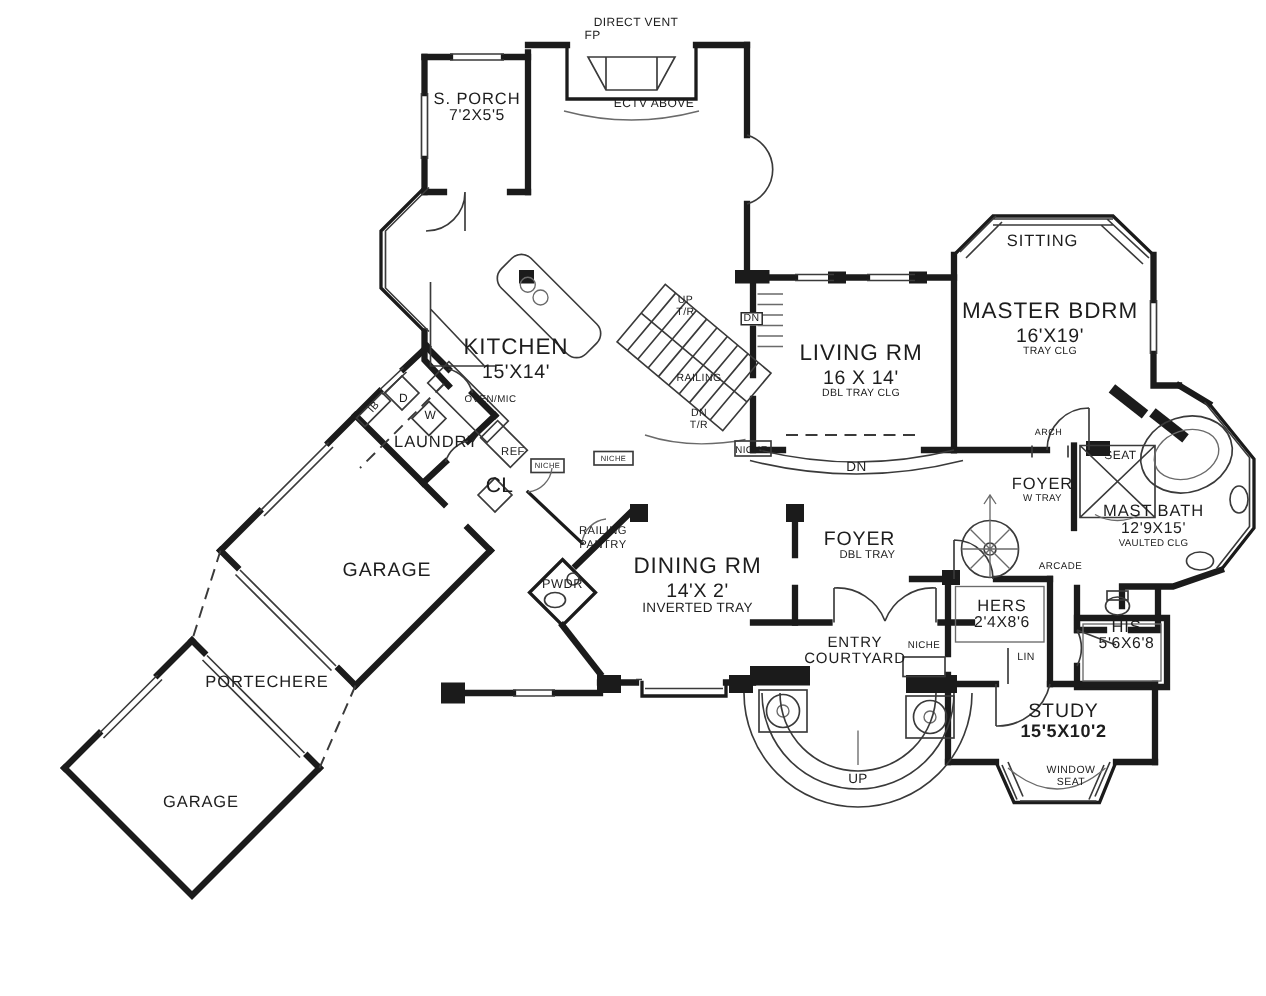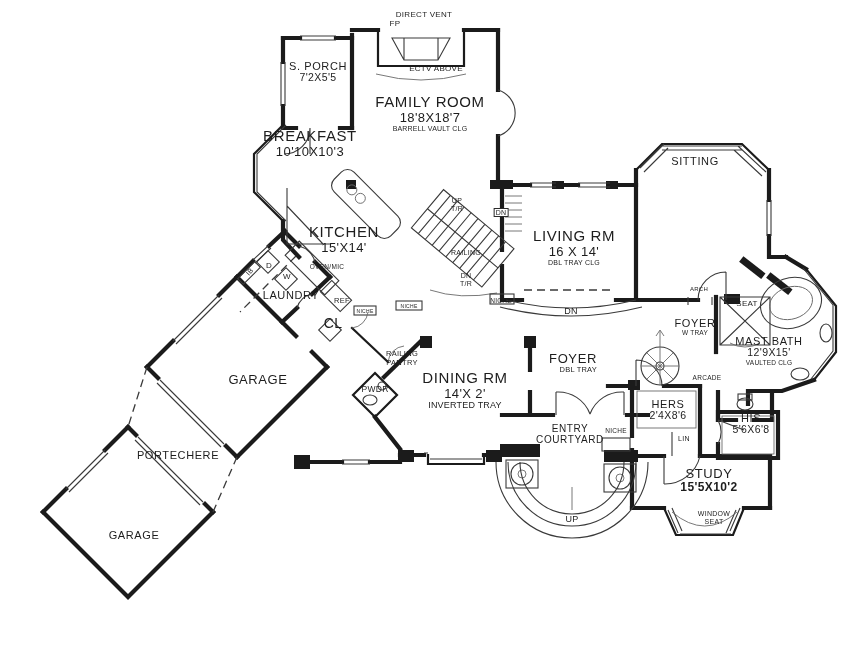--- a/index.html
+++ b/index.html
@@ -228,37 +228,33 @@
 
     <g>
       <path class="dash" d="M147,367 L128,427 M237,457 L213,512 M296,256 L240,312"></path>
     </g>
   </svg>
 
   <div class="lbl sm" style="left:318px;top:60px">
     <span class="l1">S. PORCH</span>
       <span class="l2">7'2X5'5</span>
   </div>
-  <div class="lbl" style="left:430px;top:94px">
-    <span class="l1">FAMILY ROOM</span>
-      <span class="l2">18'8X18'7</span>
-      <span class="l3">BARRELL VAULT CLG</span>
-  </div>
-  <div class="lbl" style="left:310px;top:128px">
-    <span class="l1">BREAKFAST</span>
-      <span class="l2">10'10X10'3</span>
-  </div>
   <div class="lbl" style="left:344px;top:224px">
     <span class="l1">KITCHEN</span>
       <span class="l2">15'X14'</span>
   </div>
   <div class="lbl" style="left:574px;top:228px">
     <span class="l1">LIVING  RM</span>
       <span class="l2">16 X 14'</span>
       <span class="l3">DBL TRAY CLG</span>
+  </div>
+  <div class="lbl" style="left:700px;top:200px">
+    <span class="l1">MASTER BDRM</span>
+      <span class="l2">16'X19'</span>
+      <span class="l3">TRAY CLG</span>
   </div>
   <div class="lbl sm" style="left:695px;top:155px">
     <span class="l1">SITTING</span>
   </div>
   <div class="lbl sm" style="left:769px;top:335px">
     <span class="l1">MAST BATH</span>
       <span class="l2">12'9X15'</span>
       <span class="l3">VAULTED CLG</span>
   </div>
   <div class="lbl sm" style="left:695px;top:317px">

